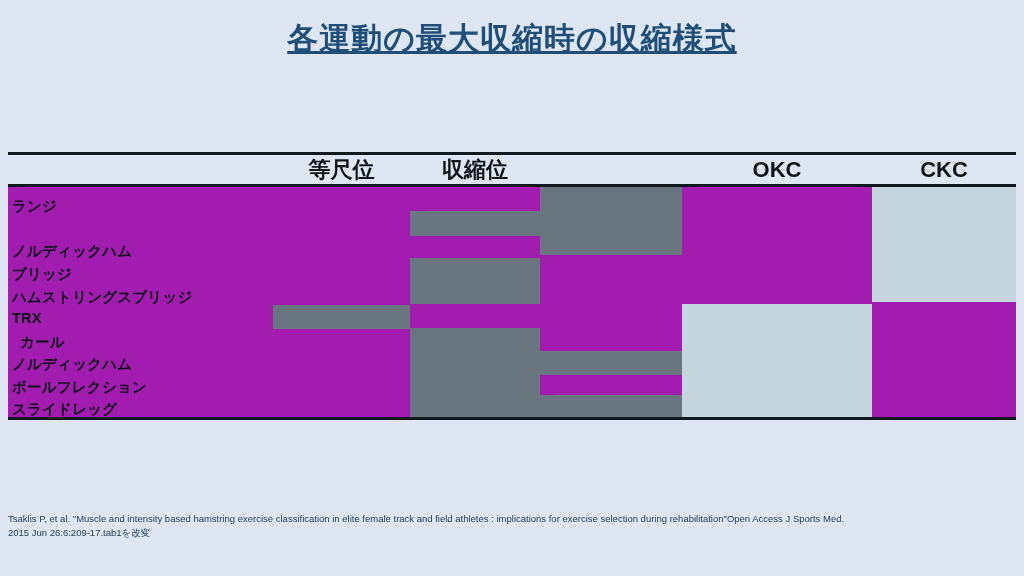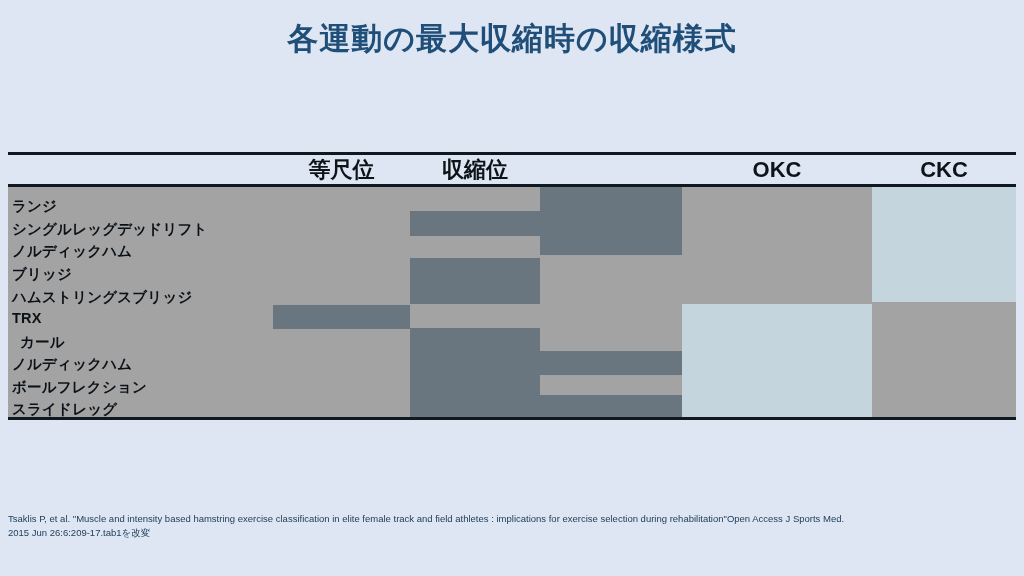--- a/index.html
+++ b/index.html
@@ -20,20 +20,21 @@
     position: absolute;
     left: 0;
     top: 18px;
     width: 1024px;
     text-align: center;
     font-size: 31px;
     font-weight: bold;
     color: #1f4e79;
     letter-spacing: 1px;
     white-space: nowrap;
+    text-decoration: underline;
   }
 
   
   #table-area {
     position: absolute;
     left: 8px;
     top: 152px;
     width: 1008px;
     height: 268px;
   }
@@ -122,32 +123,31 @@
   <div id="header-row">
       <div class="col-header" style="left: 265px; width: 137px;">等尺位</div>
       <div class="col-header" style="left: 402px; width: 130px;">収縮位</div>
       <div class="col-header" style="left: 532px; width: 142px; margin-top: 44px;">伸長位</div>
       <div class="col-header" style="left: 674px; width: 190px;">OKC</div>
       <div class="col-header" style="left: 864px; width: 144px;">CKC</div>
     </div>
 
   <div class="rule" id="rule-mid" style="background: rgb(16, 24, 32);"></div>
 
-  <div id="grid-body" style="background: #a3a3a3;">
+  <div id="grid-body" style="background: #a21caf;">
       <div class="shade-band" style="left: 864px; top: 0px; width: 144px; height: 115px; background: rgb(196, 213, 221);"></div>
       <div class="shade-band" style="left: 674px; top: 117px; width: 190px; height: 113px; background: rgb(196, 213, 221);"></div>
       <div class="bar" style="left: 532px; top: 0px; width: 142px; height: 68px; background: rgb(105, 118, 128);"></div>
       <div class="bar" style="left: 402px; top: 24px; width: 130px; height: 25px; background: rgb(105, 118, 128);"></div>
       <div class="bar" style="left: 402px; top: 71px; width: 130px; height: 46px; background: rgb(105, 118, 128);"></div>
       <div class="bar" style="left: 265px; top: 118px; width: 137px; height: 24px; background: rgb(105, 118, 128);"></div>
       <div class="bar" style="left: 402px; top: 141px; width: 130px; height: 89px; background: rgb(105, 118, 128);"></div>
       <div class="bar" style="left: 532px; top: 164px; width: 142px; height: 24px; background: rgb(105, 118, 128);"></div>
       <div class="bar" style="left: 532px; top: 208px; width: 142px; height: 22px; background: rgb(105, 118, 128);"></div>
       <div class="row-label" style="top: 10px;">ランジ</div>
-      <div class="row-label" style="top: 33px;">シングルレッグデッドリフト</div>
       <div class="row-label" style="top: 55px;">ノルディックハム</div>
       <div class="row-label" style="top: 78px;">ブリッジ</div>
       <div class="row-label" style="top: 101px;">ハムストリングスブリッジ</div>
       <div class="row-label" style="top: 123px;">TRX</div>
       <div class="row-label" style="top: 146px; margin-left: 8px;">カール</div>
       <div class="row-label" style="top: 168px;">ノルディックハム</div>
       <div class="row-label" style="top: 191px;">ボールフレクション</div>
       <div class="row-label" style="top: 213px;">スライドレッグ</div>
     </div>
 

